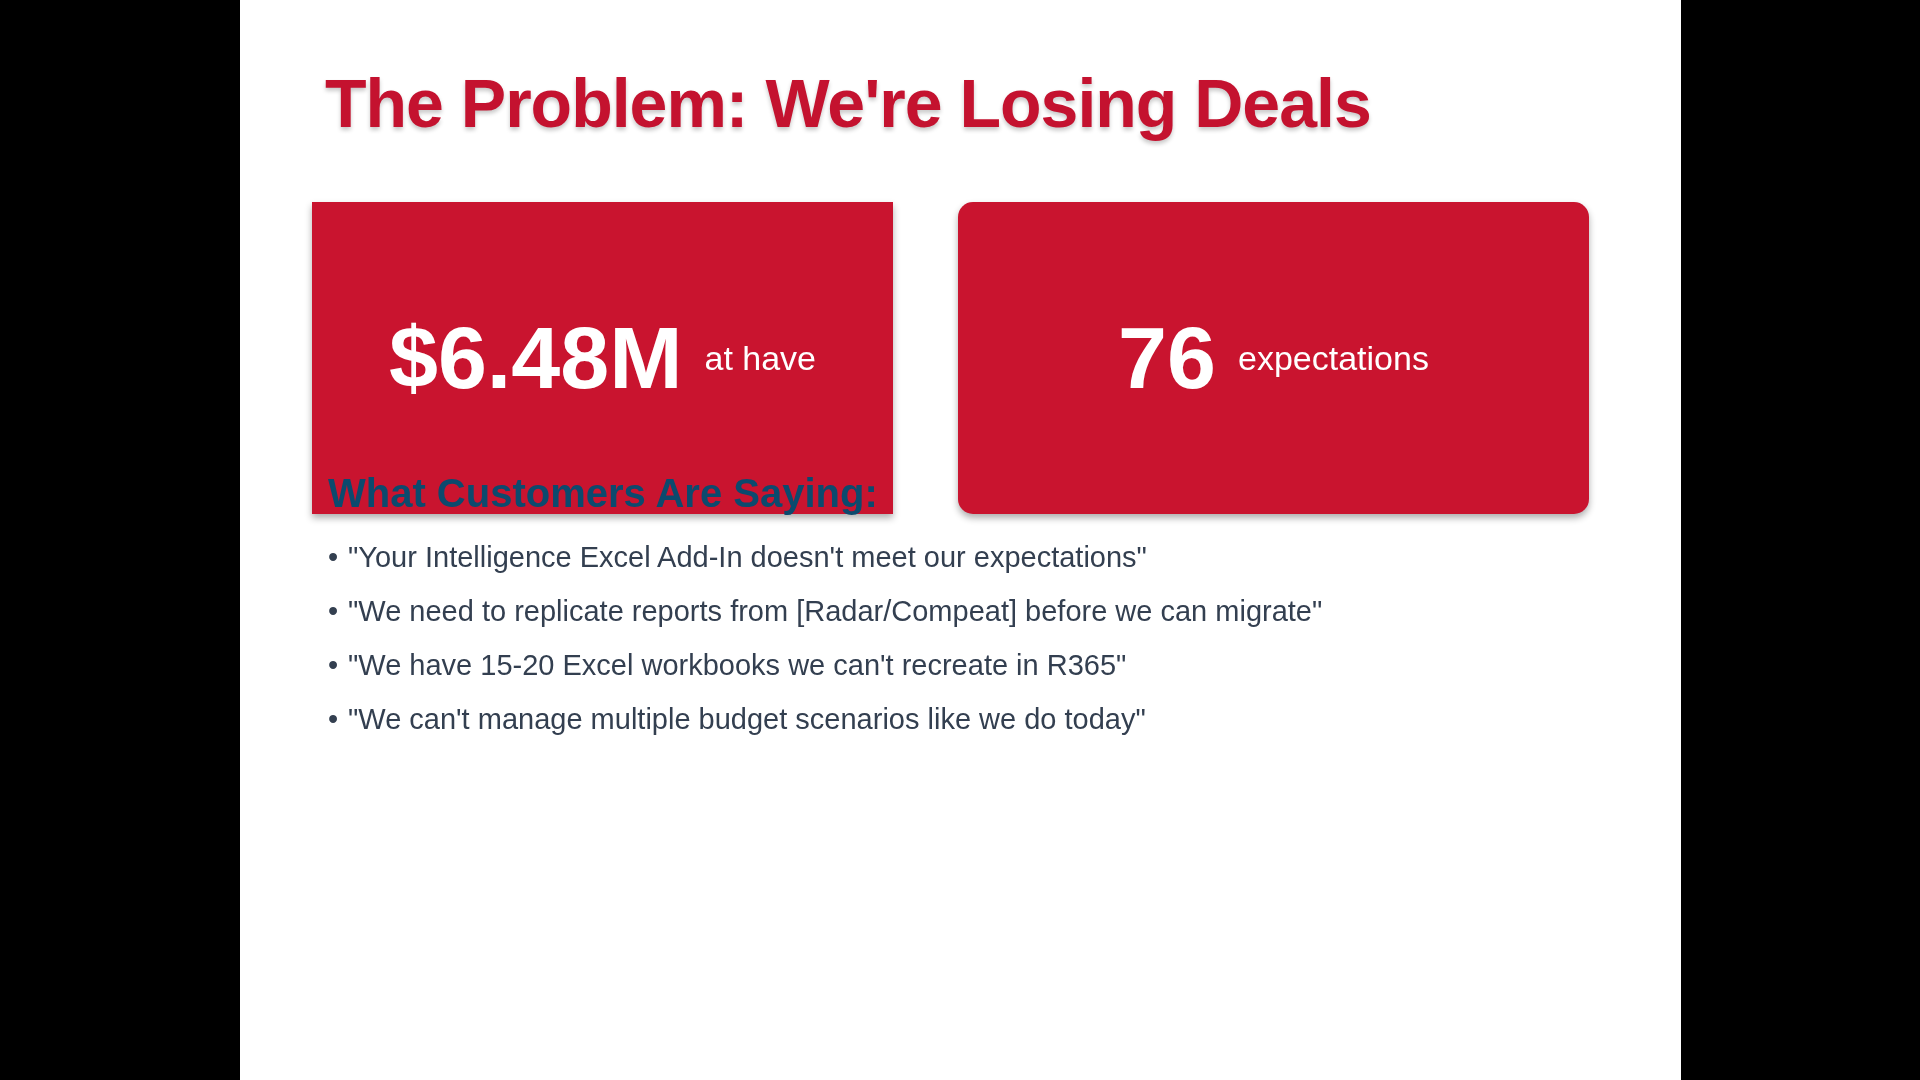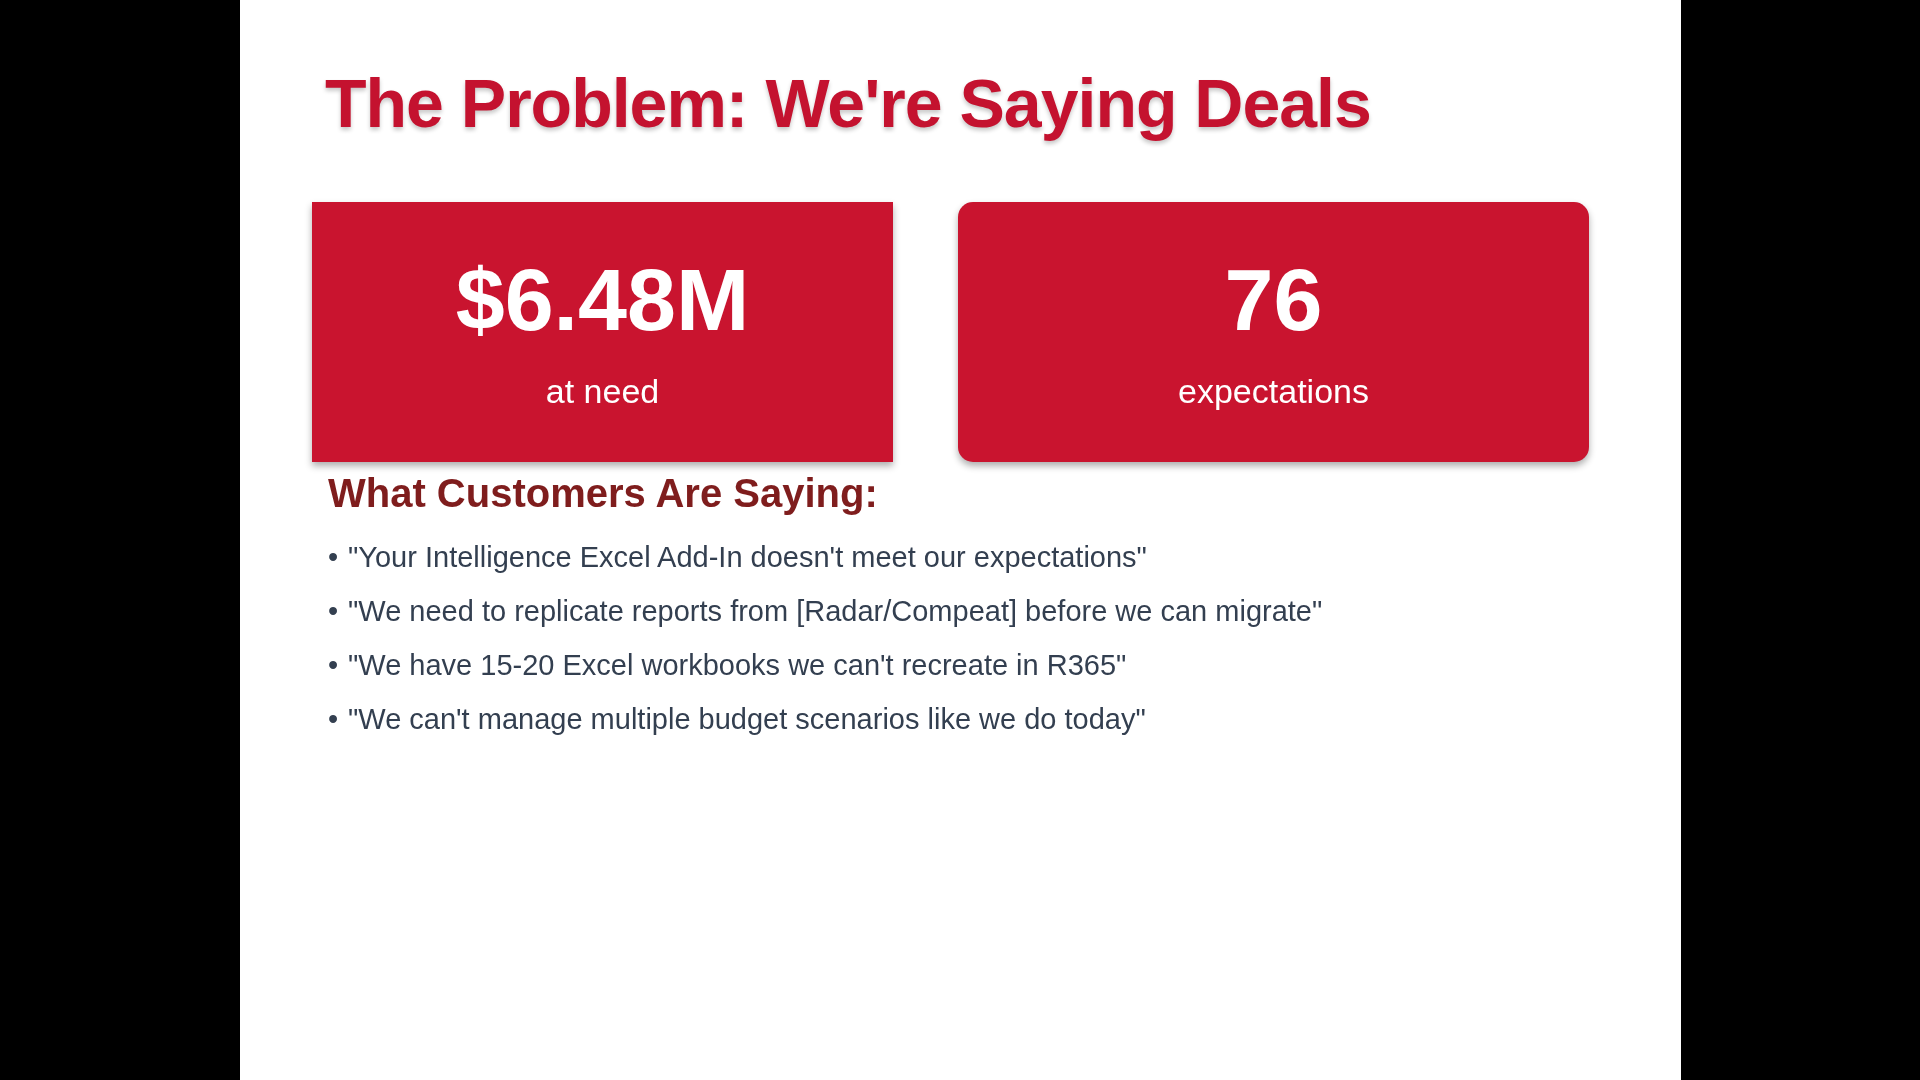--- a/index.html
+++ b/index.html
@@ -41,25 +41,25 @@
     font-weight: 700;
     letter-spacing: -1px;
     color: #C4122F;
     line-height: 1.2;
     white-space: nowrap;
     text-shadow: 0 3px 4px rgba(0,0,0,0.22);
   }
   .stat-card {
     position: absolute;
     top: 202px;
-    height: 260px;
+    height: 312px;
     background: #C9142F;
     box-shadow: 0 4px 7px rgba(0,0,0,0.32);
     display: flex;
-    flex-direction: column;
+    flex-direction: row;
     align-items: center;
     justify-content: center;
     gap: 22px;
     color: #ffffff;
   }
   .stat-card.card-1 { left: 72px;  width: 581px; }
   .stat-card.card-2 { left: 718px; width: 631px; border-radius: 15px; }
   .stat-value {
     font-size: 88px;
     font-weight: 700;
@@ -71,21 +71,21 @@
     font-weight: 400;
     line-height: 1.2;
     white-space: nowrap;
   }
   .quotes-heading {
     position: absolute;
     left: 88px;
     top: 469px;
     font-size: 40px;
     font-weight: 700;
-    color: #7f1d1d;
+    color: #0c4a6e;
     line-height: 1.2;
     white-space: nowrap;
   }
   .quotes-list {
     position: absolute;
     left: 88px;
     top: 530px;
     margin: 0;
     padding: 0;
     list-style: none;
@@ -108,25 +108,25 @@
 </style>
 </head>
 <body>
 
 <div class="stage">
   <div class="pillarbox left"></div>
   <div class="pillarbox right"></div>
 
   <div class="slide">
 
-    <div class="slide-title">The Problem: We're Saying Deals</div>
+    <div class="slide-title">The Problem: We're Losing Deals</div>
 
     <div class="stat-card card-1">
       <div class="stat-value">$6.48M</div>
-      <div class="stat-label">at need</div>
+      <div class="stat-label">at have</div>
     </div>
 
     <div class="stat-card card-2">
       <div class="stat-value">76</div>
       <div class="stat-label">expectations</div>
     </div>
 
     <div class="quotes-heading">What Customers Are Saying:</div>
 
     <ul class="quotes-list">

